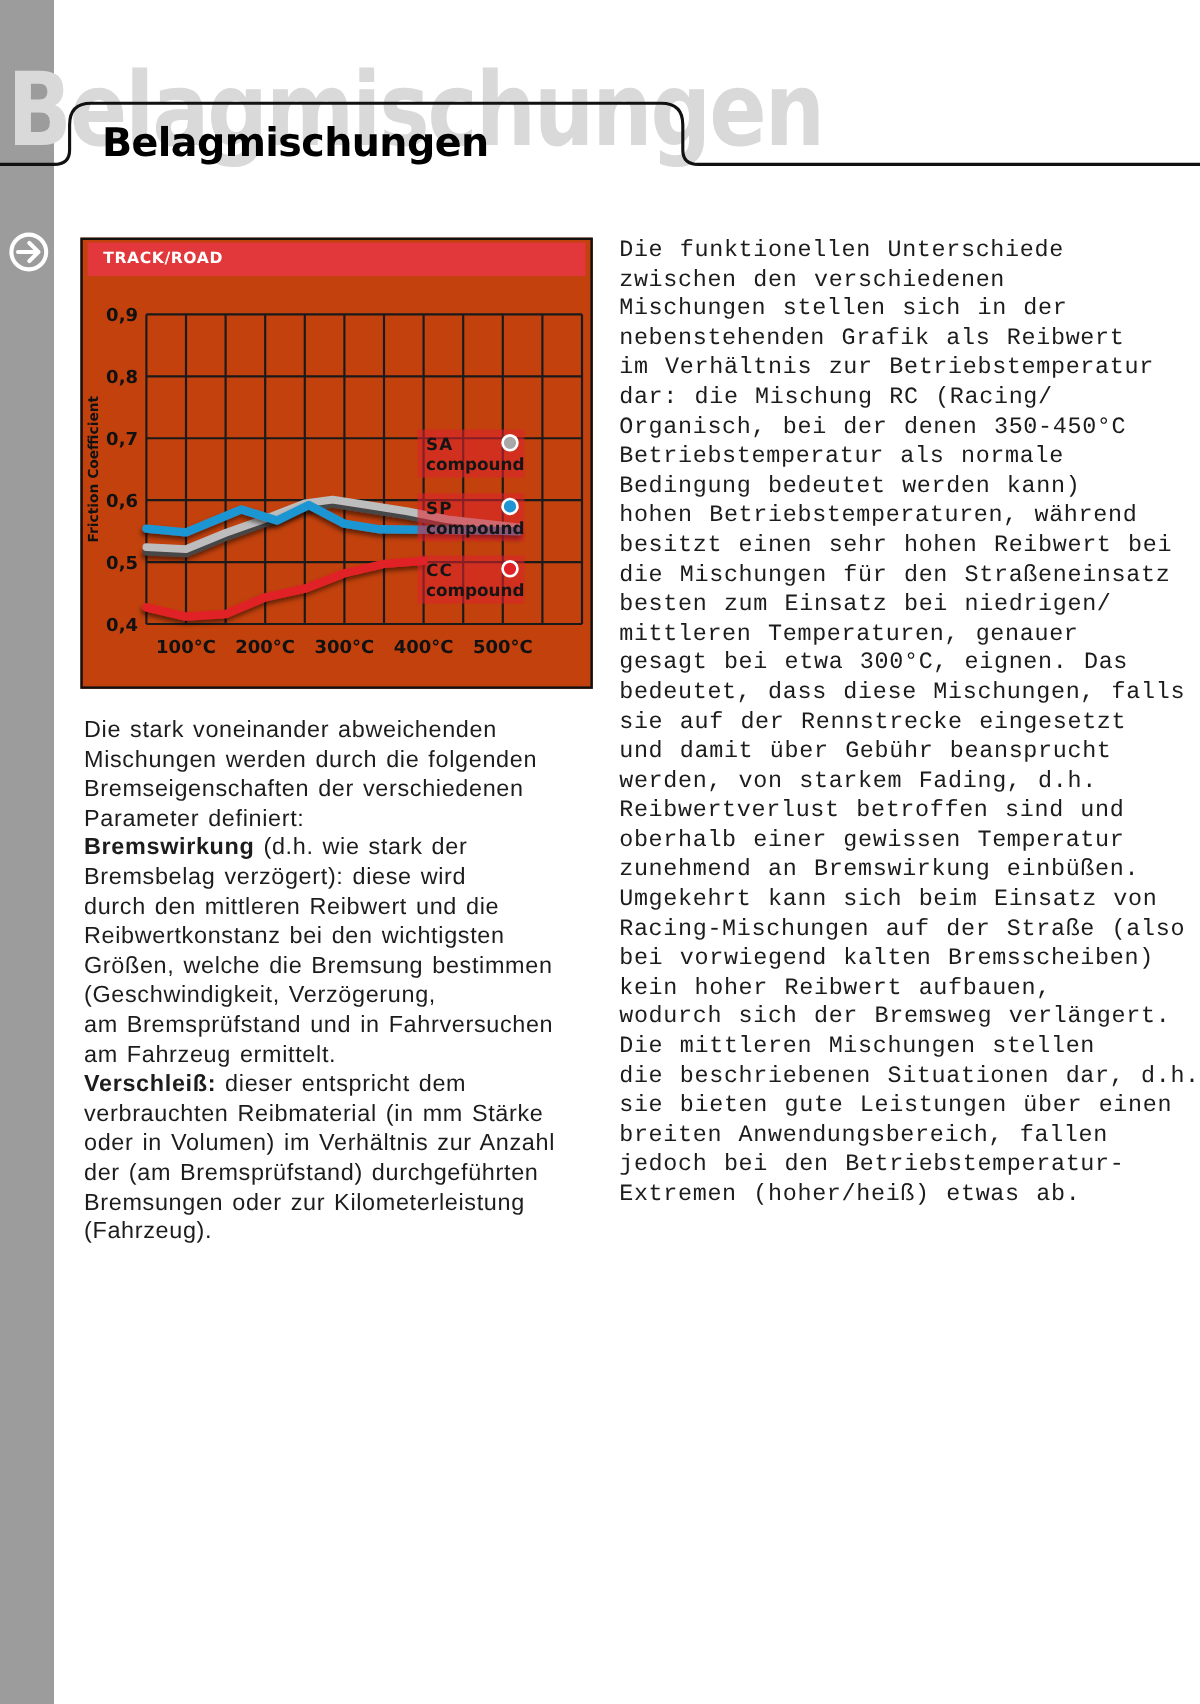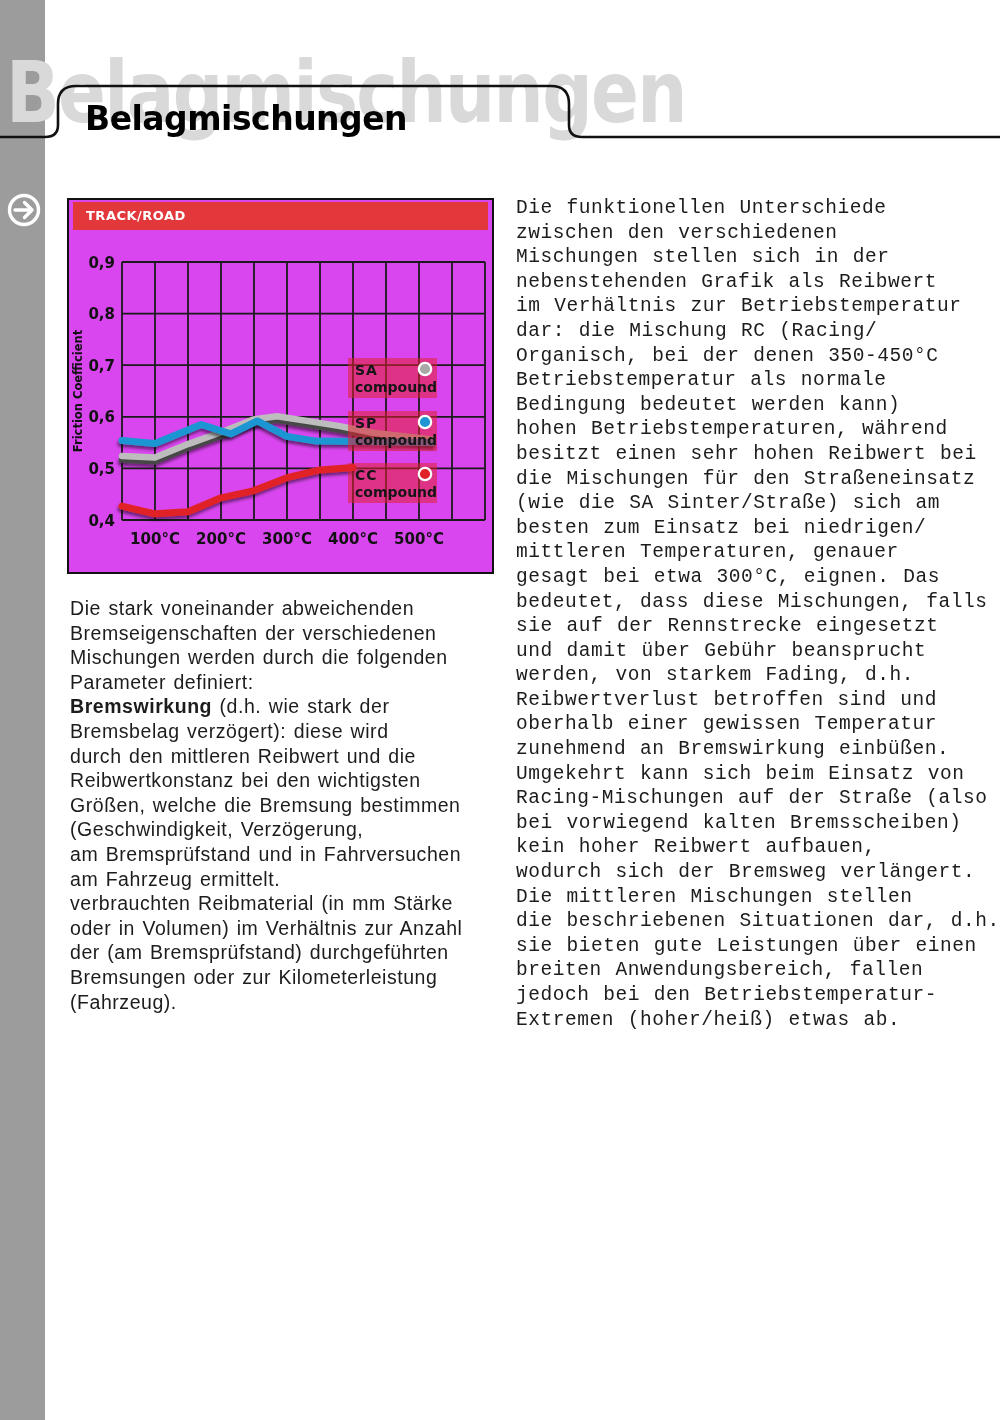--- a/index.html
+++ b/index.html
@@ -9,21 +9,21 @@
   .arrow-badge{position:absolute;left:5px;top:191px;width:38px;height:38px;z-index:3;}
   .watermark{position:absolute;left:6px;top:50px;z-index:2;
         font-family:"DejaVu Sans",sans-serif;font-weight:bold;font-size:85px;line-height:1;
         color:#d9d9d9;letter-spacing:-2px;white-space:nowrap;
         transform:scaleX(0.83);transform-origin:left top;}
   .header-svg{position:absolute;left:0;top:80px;z-index:4;}
   .page-title{position:absolute;left:85px;top:99px;z-index:5;
         font-family:"DejaVu Sans",sans-serif;font-weight:bold;font-size:33px;
         letter-spacing:-0.5px;color:#000;}
   .chart-box{position:absolute;left:67px;top:198px;width:423px;height:372px;
-        border:2px solid #111;background:#d946ef;z-index:3;}
+        border:2px solid #111;background:#c2410c;z-index:3;}
   .chart-head{position:absolute;left:4px;top:2px;width:415px;height:28px;background:#e2383c;}
   .chart-head-label{position:absolute;left:13px;top:6px;color:#fff;
         font-family:"DejaVu Sans",sans-serif;font-weight:bold;font-size:13px;letter-spacing:0.5px;}
   .chart-svg{position:absolute;left:0;top:0;}
   .col{position:absolute;z-index:3;font-size:19.5px;letter-spacing:0.55px;word-spacing:1.5px;}
   .col .tl{height:24.6px;line-height:24.6px;white-space:nowrap;}
   .col .tl b{font-weight:bold;}
   .col-left{left:70px;top:596px;width:440px;}
   .col-right{left:516px;top:196px;width:460px;font-family:Liberation Mono, monospace;}
 </style>
@@ -102,51 +102,51 @@
         <circle cx="356" cy="222" r="6.2" fill="#1f96d3" stroke="#ffffff" stroke-width="2.2"></circle>
         <rect x="279" y="263" width="89" height="40" fill="rgba(224,35,48,0.55)"></rect>
         <text x="286" y="280" font-size="14" font-weight="bold" fill="#151515" font-family="DejaVu Sans, sans-serif" letter-spacing="1">CC</text>
         <text x="286" y="297" font-size="14" font-weight="bold" fill="#151515" font-family="DejaVu Sans, sans-serif">compound</text>
         <circle cx="356" cy="274" r="6.2" fill="#e02227" stroke="#ffffff" stroke-width="2.2"></circle>
       </svg>
   </div>
 
   <div class="col col-left" id="col-left">
       <div class="tl">Die stark voneinander abweichenden</div>
+      <div class="tl">Mischungen werden durch die folgenden</div>
       <div class="tl">Bremseigenschaften der verschiedenen</div>
-      <div class="tl">Mischungen werden durch die folgenden</div>
       <div class="tl">Parameter definiert:</div>
       <div class="tl"><b>Bremswirkung</b> (d.h. wie stark der</div>
       <div class="tl">Bremsbelag verzögert): diese wird</div>
       <div class="tl">durch den mittleren Reibwert und die</div>
       <div class="tl">Reibwertkonstanz bei den wichtigsten</div>
       <div class="tl">Größen, welche die Bremsung bestimmen</div>
       <div class="tl">(Geschwindigkeit, Verzögerung,</div>
       <div class="tl">am Bremsprüfstand und in Fahrversuchen</div>
       <div class="tl">am Fahrzeug ermittelt.</div>
+      <div class="tl"><b>Verschleiß:</b> dieser entspricht dem</div>
       <div class="tl">verbrauchten Reibmaterial (in mm Stärke</div>
       <div class="tl">oder in Volumen) im Verhältnis zur Anzahl</div>
       <div class="tl">der (am Bremsprüfstand) durchgeführten</div>
       <div class="tl">Bremsungen oder zur Kilometerleistung</div>
       <div class="tl">(Fahrzeug).</div>
     </div>
   <div class="col col-right" id="col-right">
       <div class="tl">Die funktionellen Unterschiede</div>
       <div class="tl">zwischen den verschiedenen</div>
       <div class="tl">Mischungen stellen sich in der</div>
       <div class="tl">nebenstehenden Grafik als Reibwert</div>
       <div class="tl">im Verhältnis zur Betriebstemperatur</div>
       <div class="tl">dar: die Mischung RC (Racing/</div>
       <div class="tl">Organisch, bei der denen 350-450°C</div>
       <div class="tl">Betriebstemperatur als normale</div>
       <div class="tl">Bedingung bedeutet werden kann)</div>
       <div class="tl">hohen Betriebstemperaturen, während</div>
       <div class="tl">besitzt einen sehr hohen Reibwert bei</div>
       <div class="tl">die Mischungen für den Straßeneinsatz</div>
-      <div class="tl">(wie die SA Sinter/Straße) sich am</div>
       <div class="tl">besten zum Einsatz bei niedrigen/</div>
       <div class="tl">mittleren Temperaturen, genauer</div>
       <div class="tl">gesagt bei etwa 300°C, eignen. Das</div>
       <div class="tl">bedeutet, dass diese Mischungen, falls</div>
       <div class="tl">sie auf der Rennstrecke eingesetzt</div>
       <div class="tl">und damit über Gebühr beansprucht</div>
       <div class="tl">werden, von starkem Fading, d.h.</div>
       <div class="tl">Reibwertverlust betroffen sind und</div>
       <div class="tl">oberhalb einer gewissen Temperatur</div>
       <div class="tl">zunehmend an Bremswirkung einbüßen.</div>

